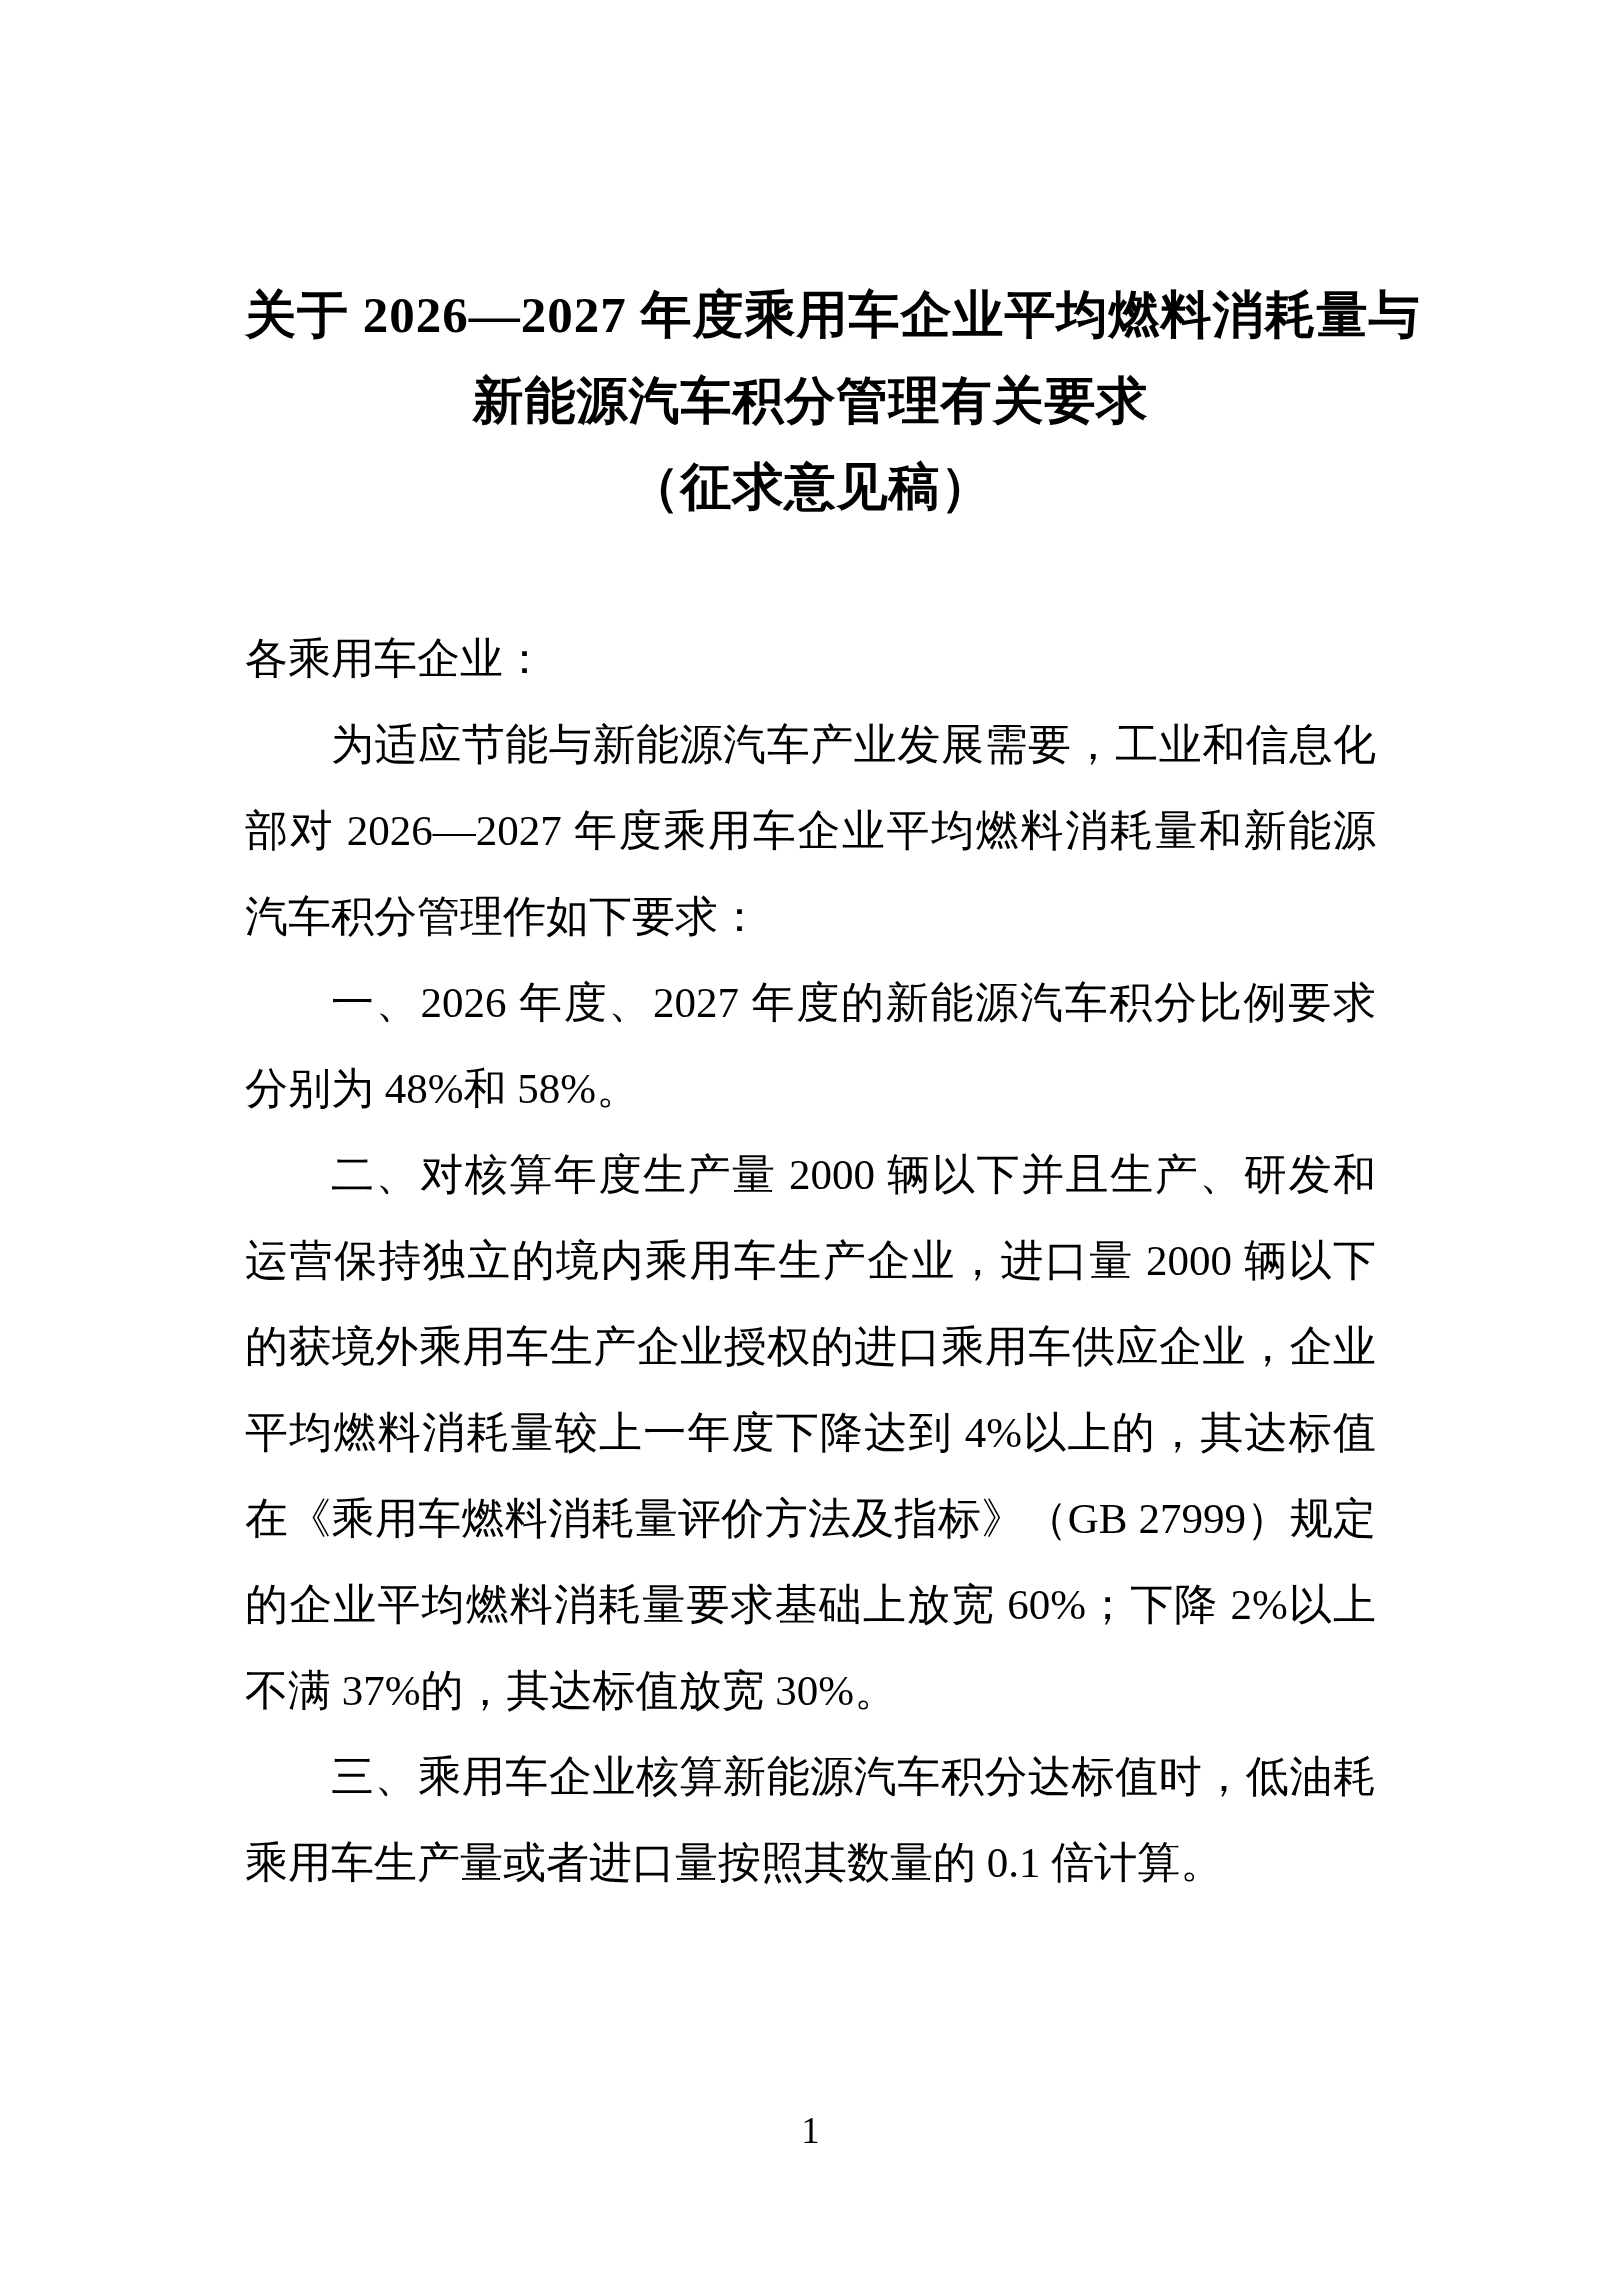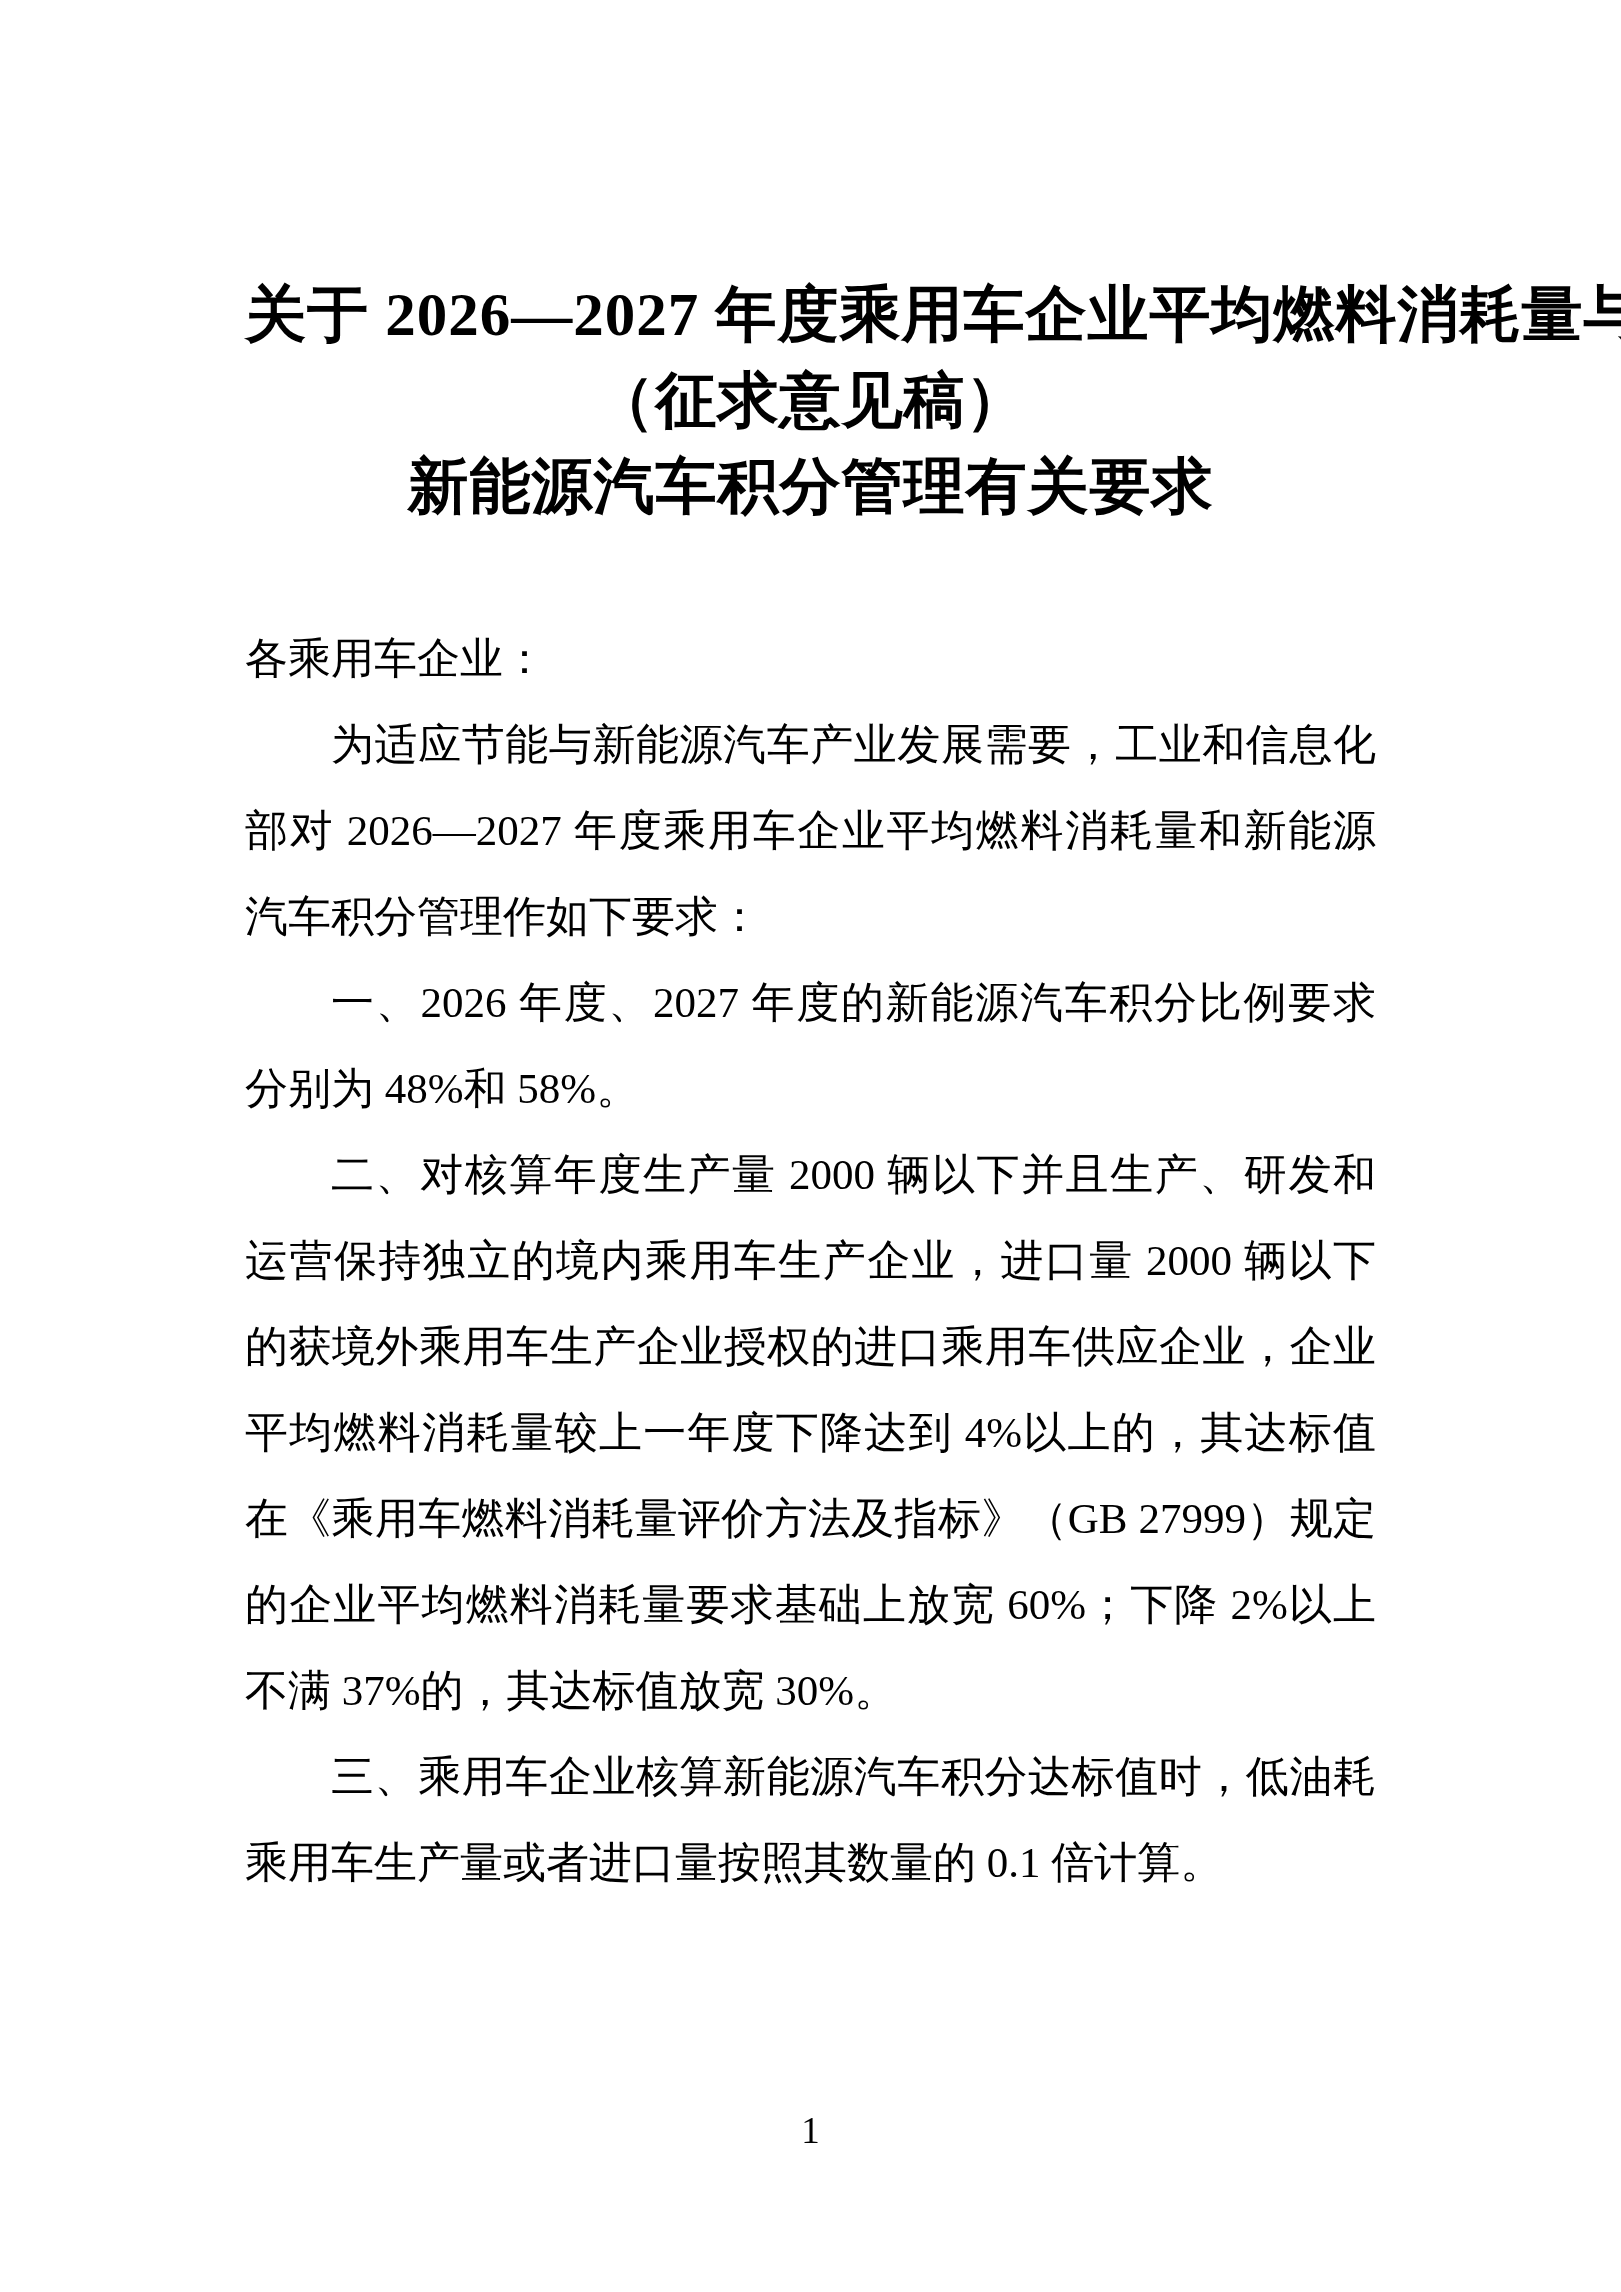--- a/index.html
+++ b/index.html
@@ -23,21 +23,21 @@
     width: 1131px;
   }
   .doc-title {
     margin: 0;
     padding: 0;
     font-weight: bold;
   }
   .title-line {
     height: 86px;
     line-height: 86px;
-    font-size: 61px;
+    font-size: 51px;
     text-align: center;
     white-space: nowrap;
     letter-spacing: 1px;
   }
   .spacer-line {
     height: 86px;
   }
   .body-line {
     height: 86px;
     line-height: 86px;
@@ -63,22 +63,22 @@
     font-size: 37px;
   }
 </style>
 </head>
 <body>
 
 <div class="page">
   <div class="content">
     <h1 class="doc-title">
       <div class="title-line">关于 2026—2027 年度乘用车企业平均燃料消耗量与</div>
+      <div class="title-line">新能源汽车积分管理有关要求</div>
       <div class="title-line">（征求意见稿）</div>
-      <div class="title-line">新能源汽车积分管理有关要求</div>
     </h1>
     <div class="spacer-line"></div>
     <div>
         <div class="body-line">各乘用车企业：</div>
         <div class="body-line fill indent">为适应节能与新能源汽车产业发展需要，工业和信息化</div>
         <div class="body-line fill">部对 2026—2027 年度乘用车企业平均燃料消耗量和新能源</div>
         <div class="body-line">汽车积分管理作如下要求：</div>
         <div class="body-line fill indent">一、2026 年度、2027 年度的新能源汽车积分比例要求</div>
         <div class="body-line">分别为 48%和 58%。</div>
         <div class="body-line fill indent">二、对核算年度生产量 2000 辆以下并且生产、研发和</div>

